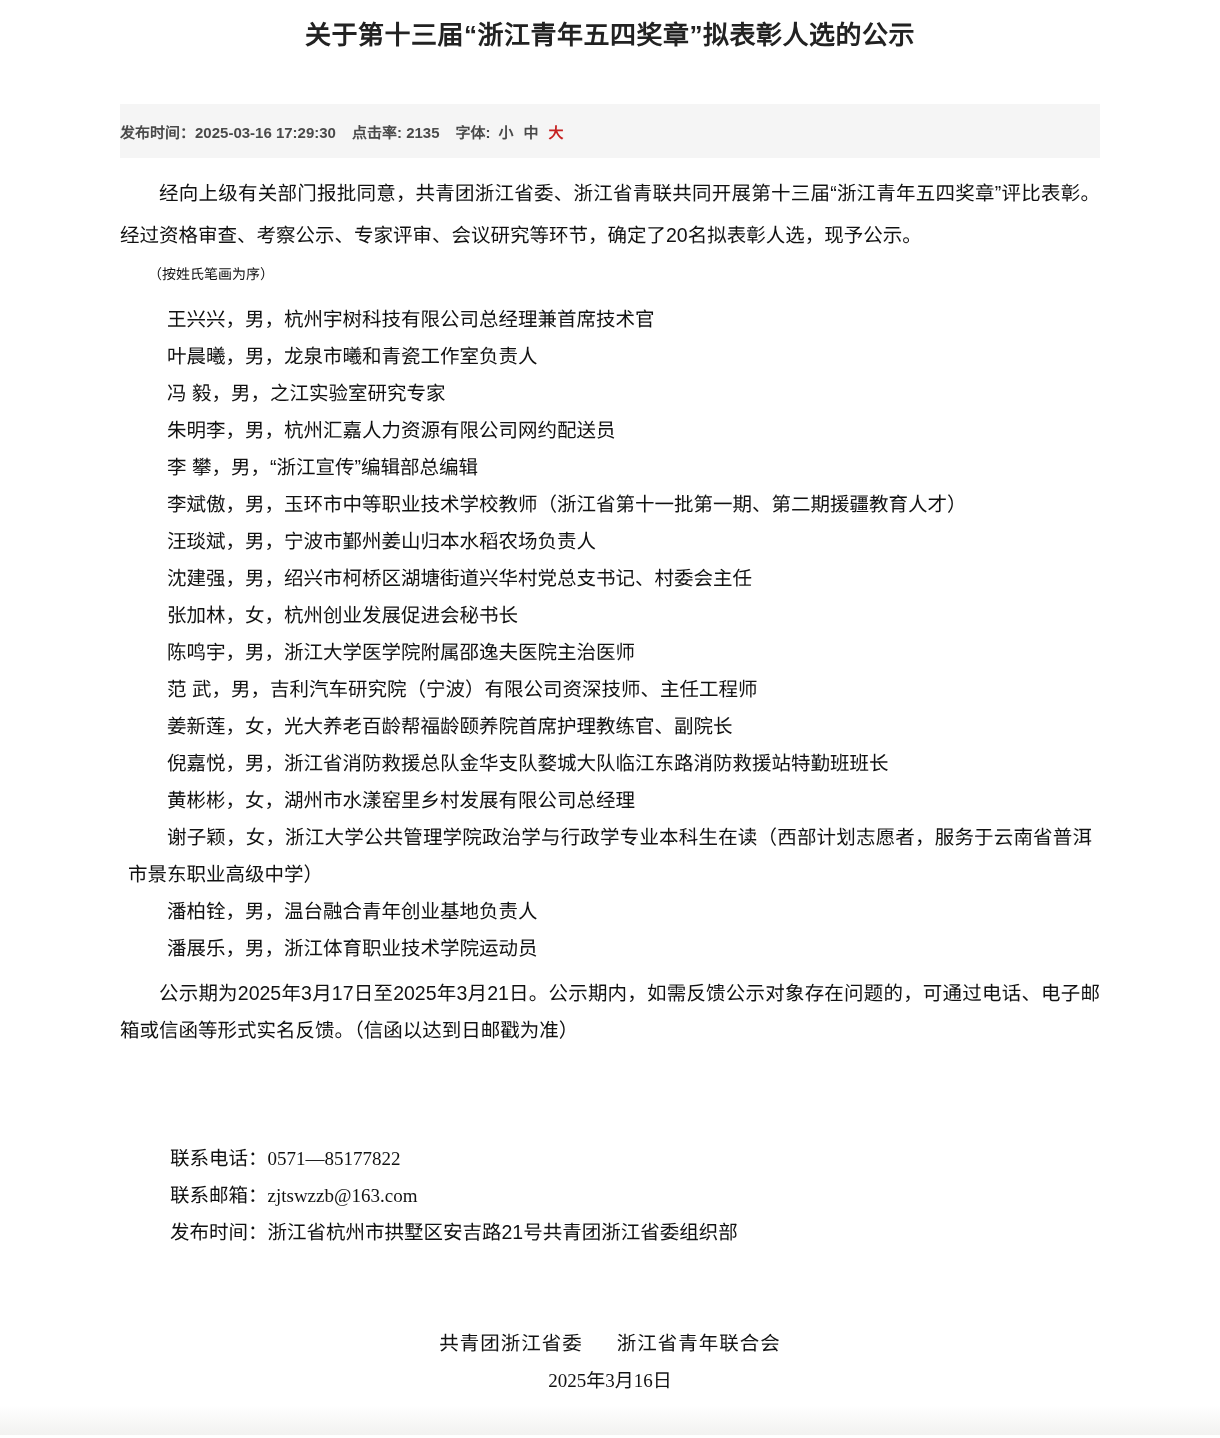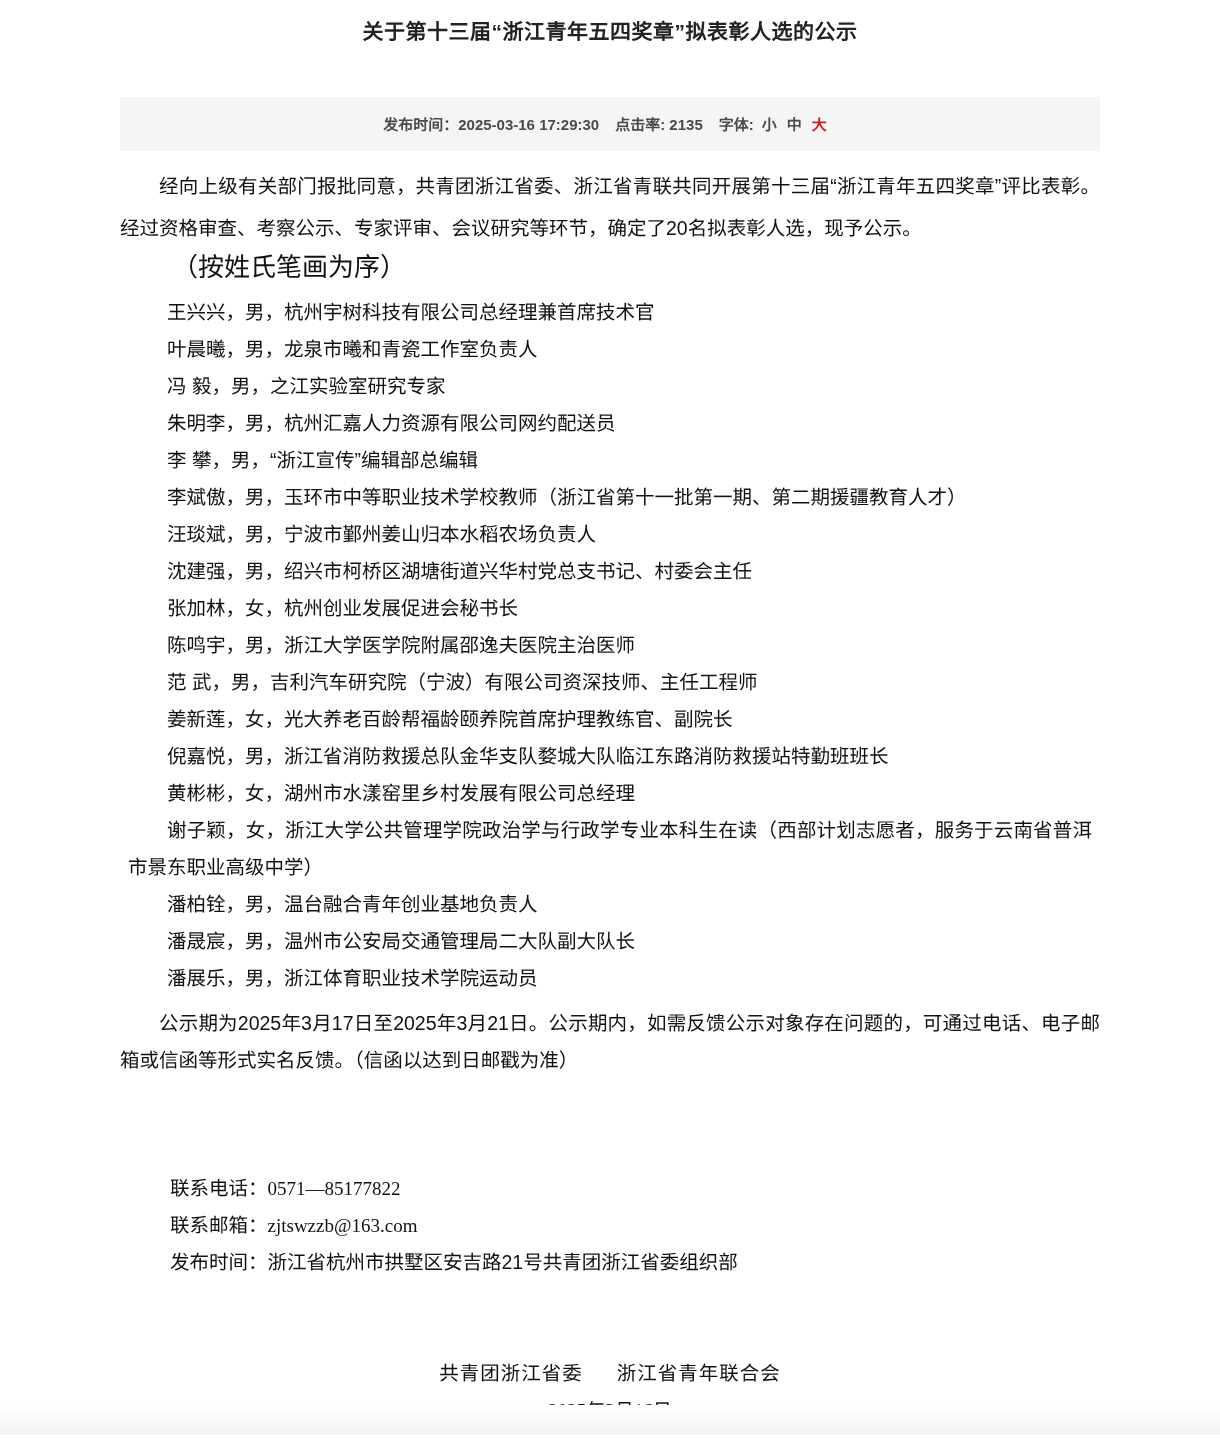--- a/index.html
+++ b/index.html
@@ -21,38 +21,37 @@
     width: 1220px;
     min-height: 1438px;
     background: #ffffff;
     position: relative;
     box-sizing: border-box;
   }
 
   
   .article-title {
     text-align: center;
-    font-size: 21px;
+    font-size: 26px;
     font-weight: bold;
     color: #222222;
     letter-spacing: 0.5px;
     padding: 16px 60px 0 60px;
     line-height: 1.5;
     margin: 0;
   }
 
   
   .meta-bar {
     margin: 49px auto 0 auto;
     width: 980px;
     height: 54px;
     background: #f5f5f5;
     display: flex;
     align-items: center;
-    justify-content: center;
     box-sizing: border-box;
   }
   .meta-inner {
     display: flex;
     align-items: baseline;
     font-size: 15px;
     color: #4a4a4a;
     font-weight: bold;
     white-space: nowrap;
   }
@@ -81,21 +80,21 @@
     line-height: 42px;
     color: #111111;
     text-align: justify;
     text-justify: inter-ideograph;
     margin: 0;
     text-indent: 2em;
     font-family: "Liberation Sans", "DejaVu Sans", sans-serif;
   }
 
   .para-order {
-    font-size: 26px;
+    font-size: 14px;
     line-height: 37px;
     color: #111111;
     margin: 0;
     text-indent: 2em;
   }
 
   .name-list { margin: 8px; padding: 0; list-style: none; }
   .name-line {
     font-size: 19.5px;
     line-height: 37px;
@@ -208,21 +207,20 @@
       <li class="name-line">汪琰斌，男，宁波市鄞州姜山归本水稻农场负责人</li>
       <li class="name-line">沈建强，男，绍兴市柯桥区湖塘街道兴华村党总支书记、村委会主任</li>
       <li class="name-line">张加林，女，杭州创业发展促进会秘书长</li>
       <li class="name-line">陈鸣宇，男，浙江大学医学院附属邵逸夫医院主治医师</li>
       <li class="name-line">范 武，男，吉利汽车研究院（宁波）有限公司资深技师、主任工程师</li>
       <li class="name-line">姜新莲，女，光大养老百龄帮福龄颐养院首席护理教练官、副院长</li>
       <li class="name-line">倪嘉悦，男，浙江省消防救援总队金华支队婺城大队临江东路消防救援站特勤班班长</li>
       <li class="name-line">黄彬彬，女，湖州市水漾窑里乡村发展有限公司总经理</li>
       <li class="name-line wrap">谢子颖，女，浙江大学公共管理学院政治学与行政学专业本科生在读（西部计划志愿者，服务于云南省普洱市景东职业高级中学）</li>
       <li class="name-line">潘柏铨，男，温台融合青年创业基地负责人</li>
-      <li class="name-line">潘晟宸，男，温州市公安局交通管理局二大队副大队长</li>
       <li class="name-line">潘展乐，男，浙江体育职业技术学院运动员</li>
     </ul>
 
     <p class="closing">公示期为2025年3月17日至2025年3月21日。公示期内，如需反馈公示对象存在问题的，可通过电话、电子邮箱或信函等形式实名反馈。（信函以达到日邮戳为准）</p>
 
     <div class="spacer-lg"></div>
 
     <ul class="contact-block">
       <li class="contact-line"><span class="c-label">联系电话：</span><span class="c-value">0571—85177822</span></li>
       <li class="contact-line"><span class="c-label">联系邮箱：</span><span class="c-value">zjtswzzb@163.com</span></li>

